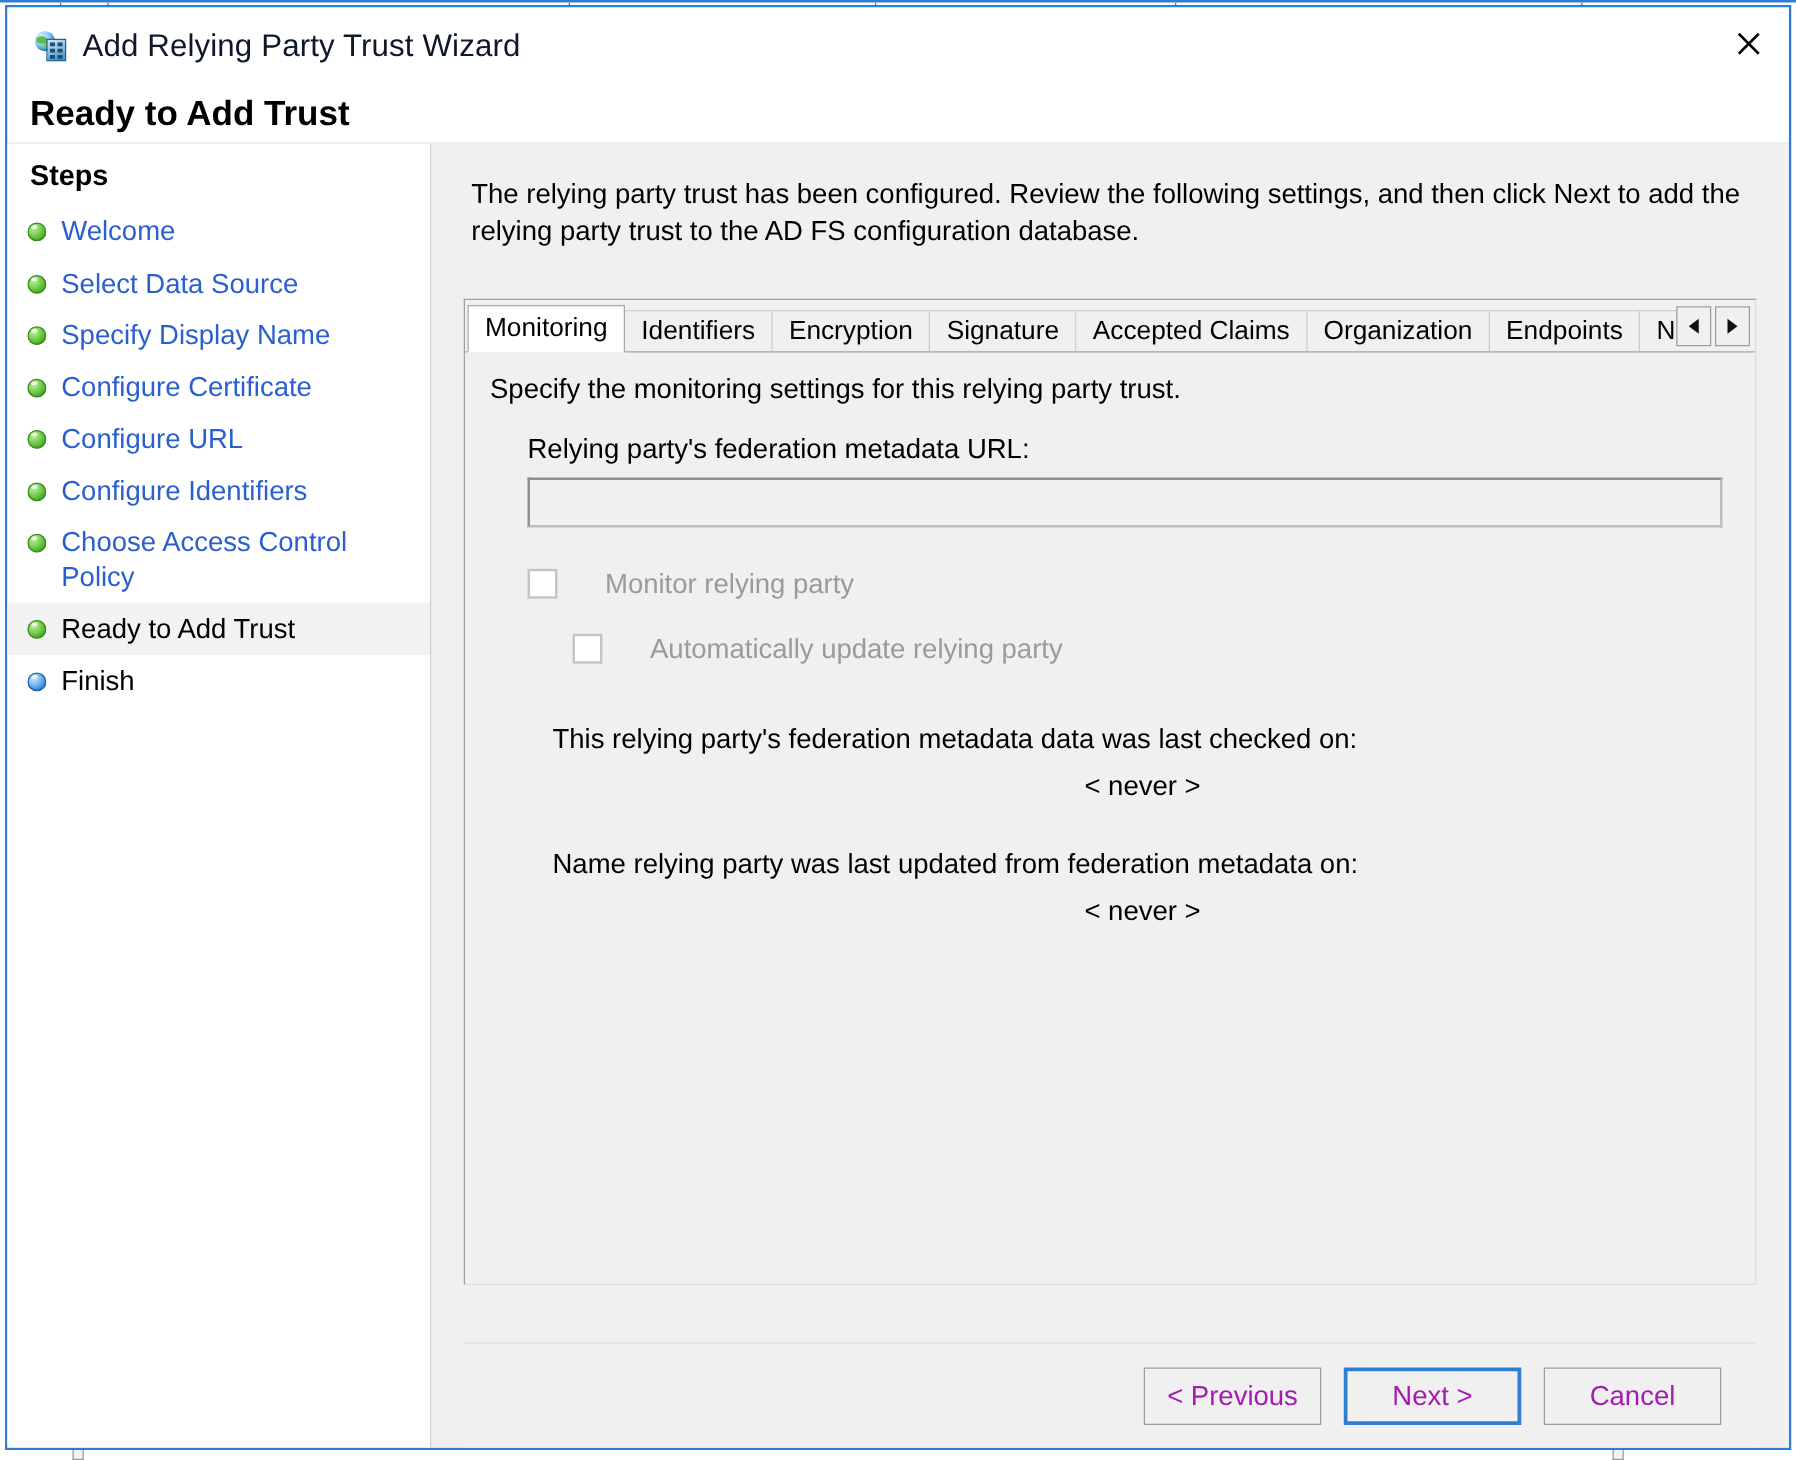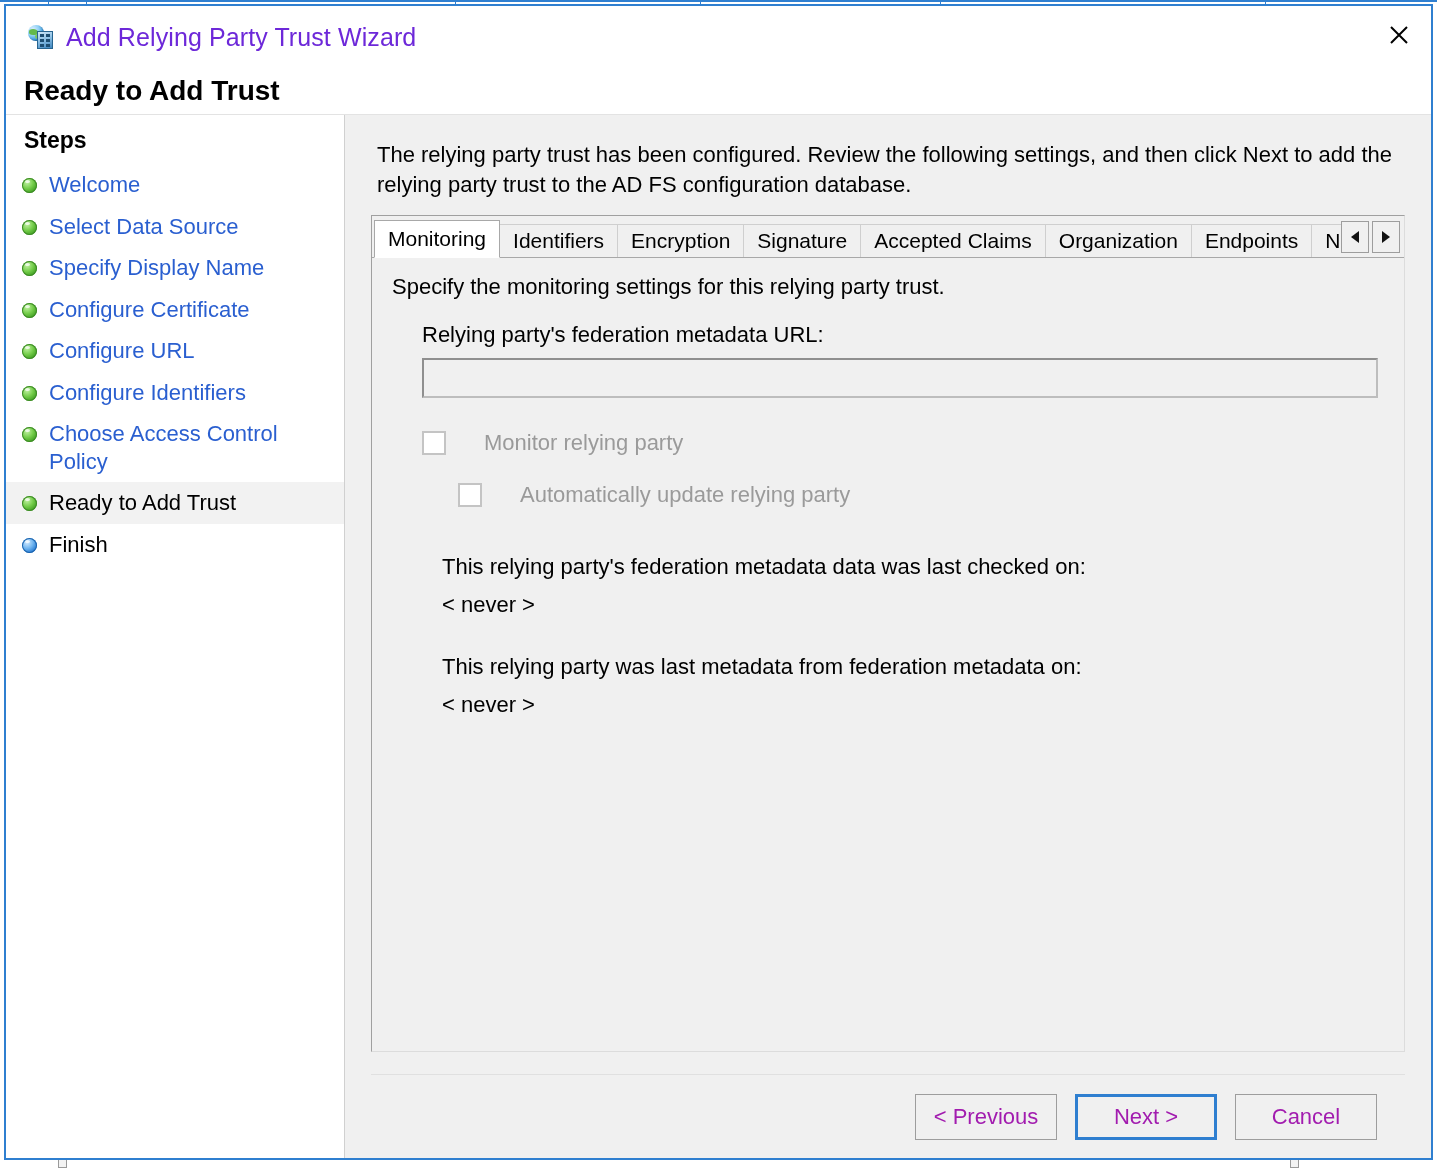--- a/index.html
+++ b/index.html
@@ -68,21 +68,21 @@
     background: linear-gradient(160deg, #cfe6f7 0%, #8fc2e6 45%, #3f86bf 100%);
     border: 1px solid #27648f;
   }
   .app-icon .bldg::before {
     content: ""; position: absolute; left: 2px; top: 2px; width: 4px; height: 3px;
     background: #1d4e72;
     box-shadow: 6px 0 0 #1d4e72, 0 5px 0 #1d4e72, 6px 5px 0 #1d4e72,
                 0 10px 0 #1d4e72, 6px 10px 0 #1d4e72;
   }
   .title-text {
-    font-size: 25px; color: #6d28d9; margin-left: 12px;
+    font-size: 25px; color: #0f172a; margin-left: 12px;
     letter-spacing: .1px; white-space: nowrap;
   }
   .close-btn {
     position: absolute; right: 0; top: 0;
     width: 64px; height: 58px;
     display: flex; align-items: center; justify-content: center;
     background: transparent; border: none; cursor: pointer;
   }
   .close-btn svg { display: block; }
 
@@ -138,20 +138,21 @@
   .step-label { font-size: 22px; line-height: 1.25; color: #2a5fd0; }
   .step.current .step-label,
   .step.last .step-label { color: #000000; }
 
   
   .content {
     flex: 1 1 auto; background: #f0f0f0;
     display: flex; flex-direction: column;
     padding: 18px 26px 0 26px;
     min-width: 0;
+    gap: 24px;
   }
   .intro {
     font-size: 22px; color: #000000; line-height: 1.35;
     margin: 7px 6px 16px 6px;
   }
 
   
   .tabctl {
     flex: 1 1 auto; margin-bottom: 22px;
     border: 1px solid #a0a0a0;
@@ -244,21 +245,21 @@
   .chk-box {
     width: 24px; height: 24px;
     background: #ffffff;
     border: 2px solid #c4c4c4;
     margin-right: 14px; flex: 0 0 auto;
   }
   .chk-label { font-size: 22px; color: #9a9a9a; margin-left: 24px; }
 
   .note-line { font-size: 22px; color: #000000; margin-left: 52px; }
   .note-line.head { margin-top: 46px; }
-  .note-line.val { margin-top: 12px; }
+  .note-line.val { margin-top: 12px; text-align: center; }
   .note-line.head2 { margin-top: 36px; }
 
   
   .footer {
     height: 84px; min-height: 84px;
     background: #f0f0f0;
     border-top: 1px solid #e0e0e0;
     display: flex; align-items: center; justify-content: flex-end;
     padding-right: 28px; gap: 18px;
   }
@@ -405,21 +406,21 @@
           </div>
 
           <div class="chk-row indent">
             <span class="chk-box"></span>
             <span class="chk-label">Automatically update relying party</span>
           </div>
 
           <div class="note-line head">This relying party's federation metadata data was last checked on:</div>
           <div class="note-line val">&lt; never &gt;</div>
 
-          <div class="note-line head2">This relying party was last metadata from federation metadata on:</div>
+          <div class="note-line head2">Name relying party was last updated from federation metadata on:</div>
           <div class="note-line val">&lt; never &gt;</div>
         </div>
       </div>
 
       <div class="footer">
         <div class="btn">&lt; Previous</div>
         <div class="btn default">Next &gt;</div>
         <div class="btn">Cancel</div>
       </div>
     </div>

